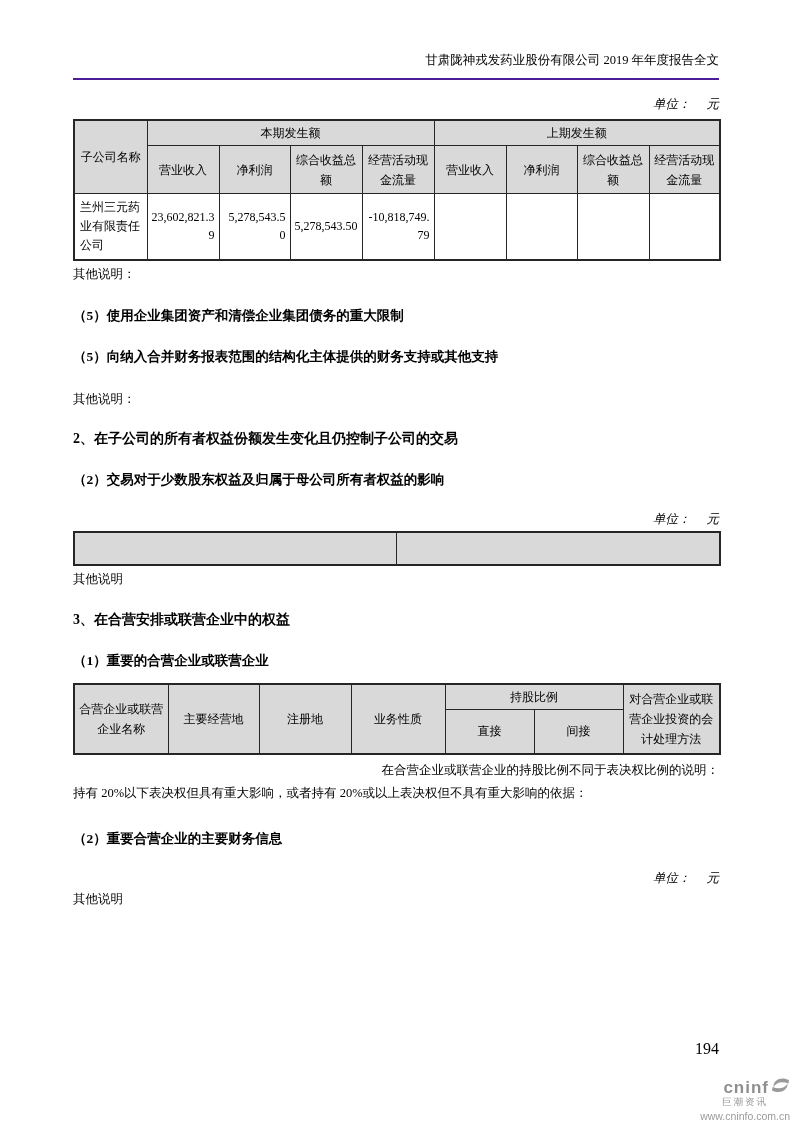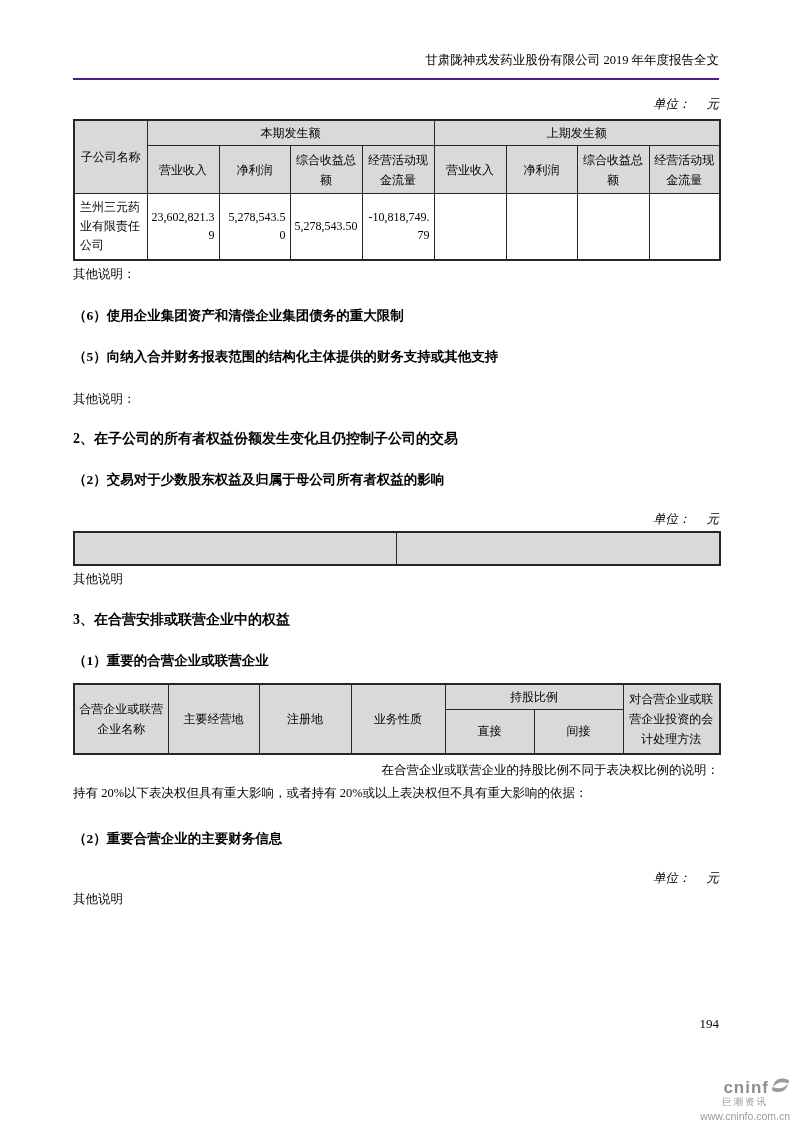--- a/index.html
+++ b/index.html
@@ -86,23 +86,23 @@
   .m-h22  { margin-top: 23px; }
   .m-h3   { margin-top: 23px; }
   .m-h31  { margin-top: 23px; }
   .m-h32  { margin-top: 29px; }
   .m-t3   { margin-top: 13px; }
   .v1 { margin-top: 7px; text-align: right; }
   .v2 { margin-top: 7px; }
 
   .page-num {
     position: absolute;
-    top: 1016px;
+    top: 1040px;
     right: 74px;
-    font-size: 13px;
+    font-size: 16px;
   }
   
   .cninfo {
     position: absolute;
     top: 1077px;
     right: 3px;
     color: #979797;
     font-family: "Liberation Sans", sans-serif;
     text-align: right;
   }
@@ -174,21 +174,21 @@
         <td class="num"></td>
         <td class="num"></td>
         <td class="num"></td>
         <td class="num"></td>
       </tr>
     </tbody>
       </table>
 
     <div class="note n1">其他说明：</div>
 
-    <div class="hpar m-s4">（6）使用企业集团资产和清偿企业集团债务的重大限制</div>
+    <div class="hpar m-s4">（5）使用企业集团资产和清偿企业集团债务的重大限制</div>
     <div class="hpar m-s5">（5）向纳入合并财务报表范围的结构化主体提供的财务支持或其他支持</div>
 
     <div class="note n2">其他说明：</div>
 
     <div class="hnum m-h2">2、在子公司的所有者权益份额发生变化且仍控制子公司的交易</div>
     <div class="hpar m-h22">（2）交易对于少数股东权益及归属于母公司所有者权益的影响</div>
 
     <div class="unit-line u2">
       <span>单位：</span>
       <span class="unit-value">元</span>

